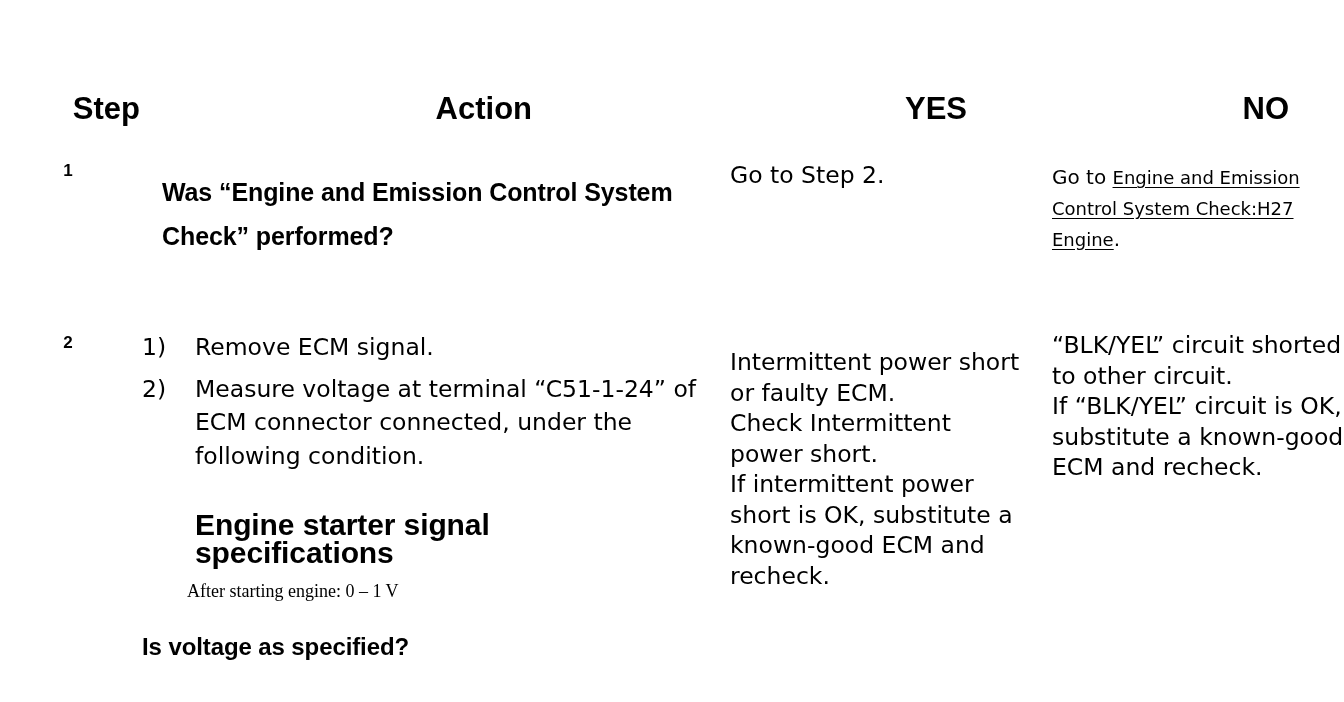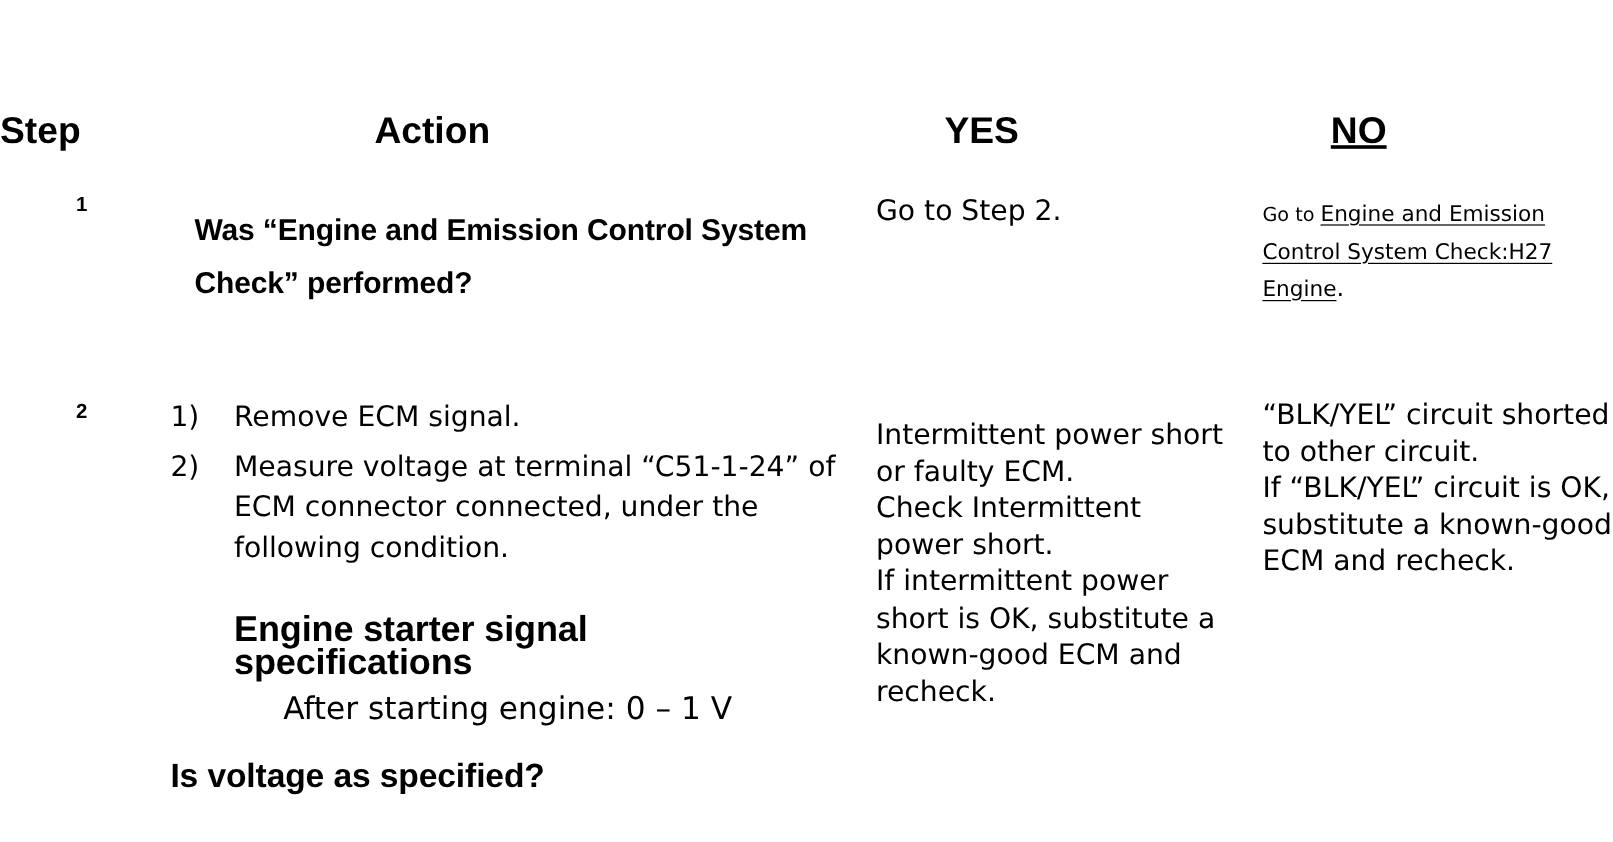--- a/index.html
+++ b/index.html
@@ -36,27 +36,27 @@
   }
 
   
   .col-head {
     position: absolute;
     top: 91px;
     font-family: "Liberation Sans", sans-serif;
     font-weight: bold;
     font-size: 31px;
     line-height: 36px;
-    text-align: left;
+    text-align: right;
     white-space: nowrap;
   }
   .head-step   { left: 0px;   width: 140px; }
   .head-action { left: 312px; width: 220px; }
   .head-yes    { left: 787px; width: 180px; }
-  .head-no     { left: 1109px; width: 180px; text-decoration: underline; }
+  .head-no     { left: 1109px; width: 180px; }
 
   
   .step-num {
     position: absolute;
     width: 120px;
     left: 8px;
     text-align: center;
     font-family: "Liberation Sans", sans-serif;
     font-weight: bold;
     font-size: 17px;
@@ -90,21 +90,21 @@
     left: 730px;
     top: 160px;
     width: 300px;
   }
   .s1-no {
     left: 1052px;
     top: 161px;
     width: 292px;
   }
   .s1-no .lead {
-    font-size: 16px;
+    font-size: 20px;
     line-height: 29px;
   }
   .link-ref {
     font-size: 18px;
     line-height: 26px;
     text-decoration: underline;
     text-underline-offset: 3px;
   }
   .s1-no .tail-dot {
     font-size: 20px;
@@ -140,33 +140,34 @@
     margin-top: 38px;
     margin-left: 53px;
     font-family: Liberation Sans, sans-serif;
     font-weight: bold;
     font-size: 30px;
     line-height: 28px;
     letter-spacing: -0.1px;
     width: 360px;
   }
   .spec-value {
-    margin-left: 94px;
+    margin-left: 45px;
     margin-top: 8px;
-    font-size: 26px;
+    font-size: 18px;
     line-height: 32px;
     white-space: nowrap;
+    font-family: Liberation Serif, serif;
   }
   .s2-question {
     position: absolute;
     left: 142px;
     top: 630px;
     font-family: "Liberation Sans", sans-serif;
     font-weight: bold;
-    font-size: 28px;
+    font-size: 24px;
     line-height: 34px;
     letter-spacing: -0.1px;
     white-space: nowrap;
   }
   .s2-yes {
     left: 730px;
     top: 347px;
     width: 300px;
   }
   .s2-no {

